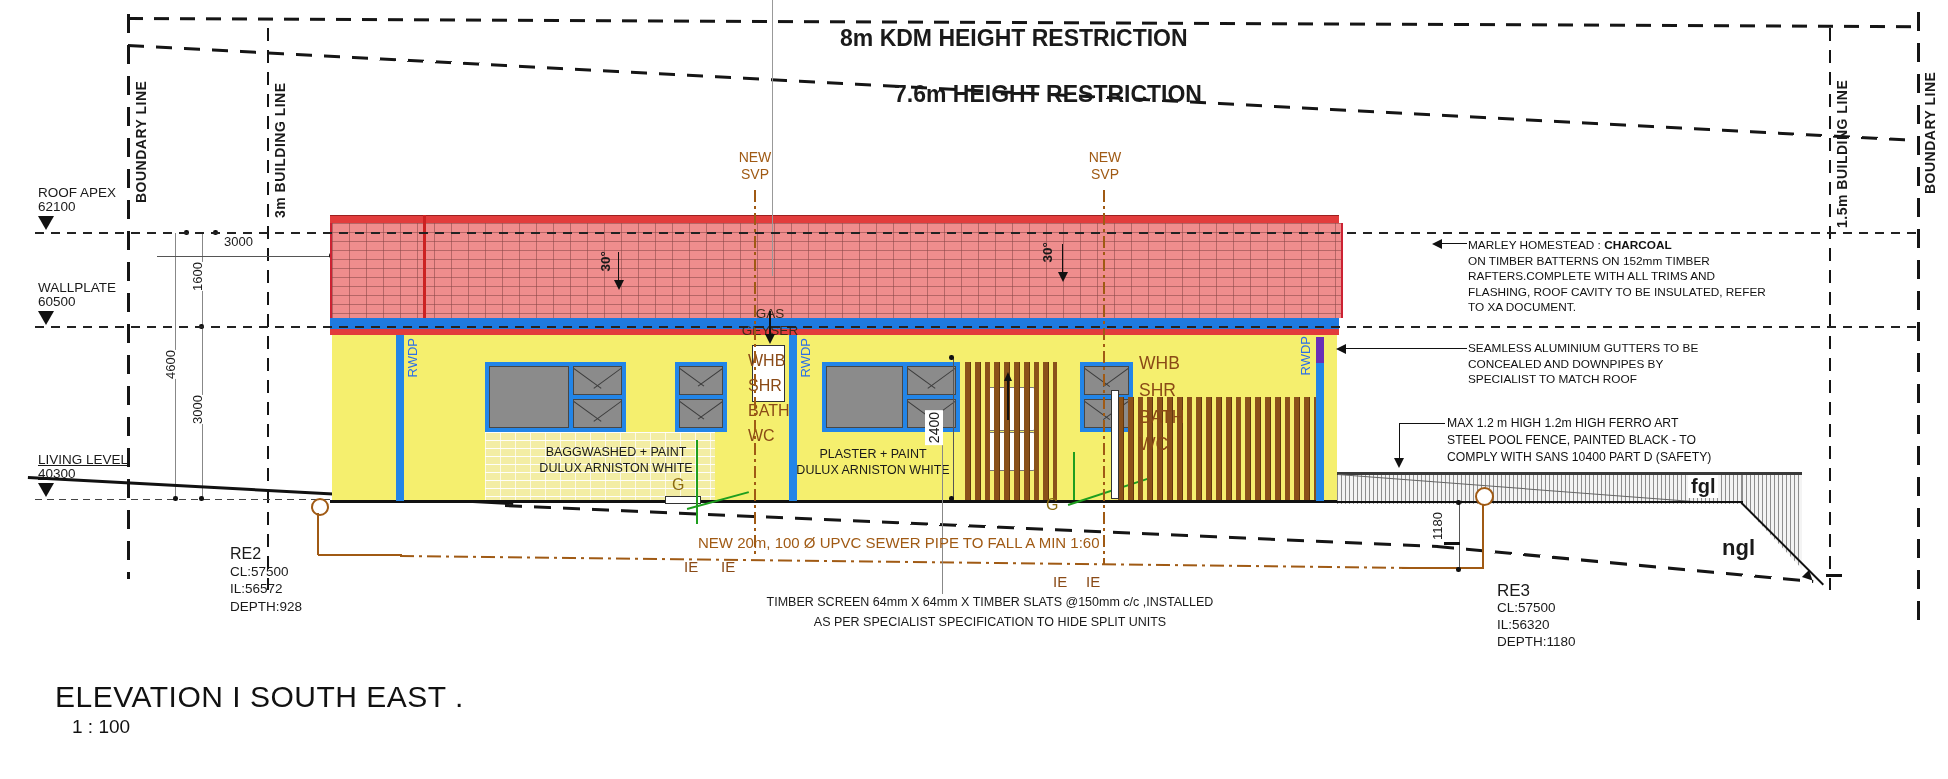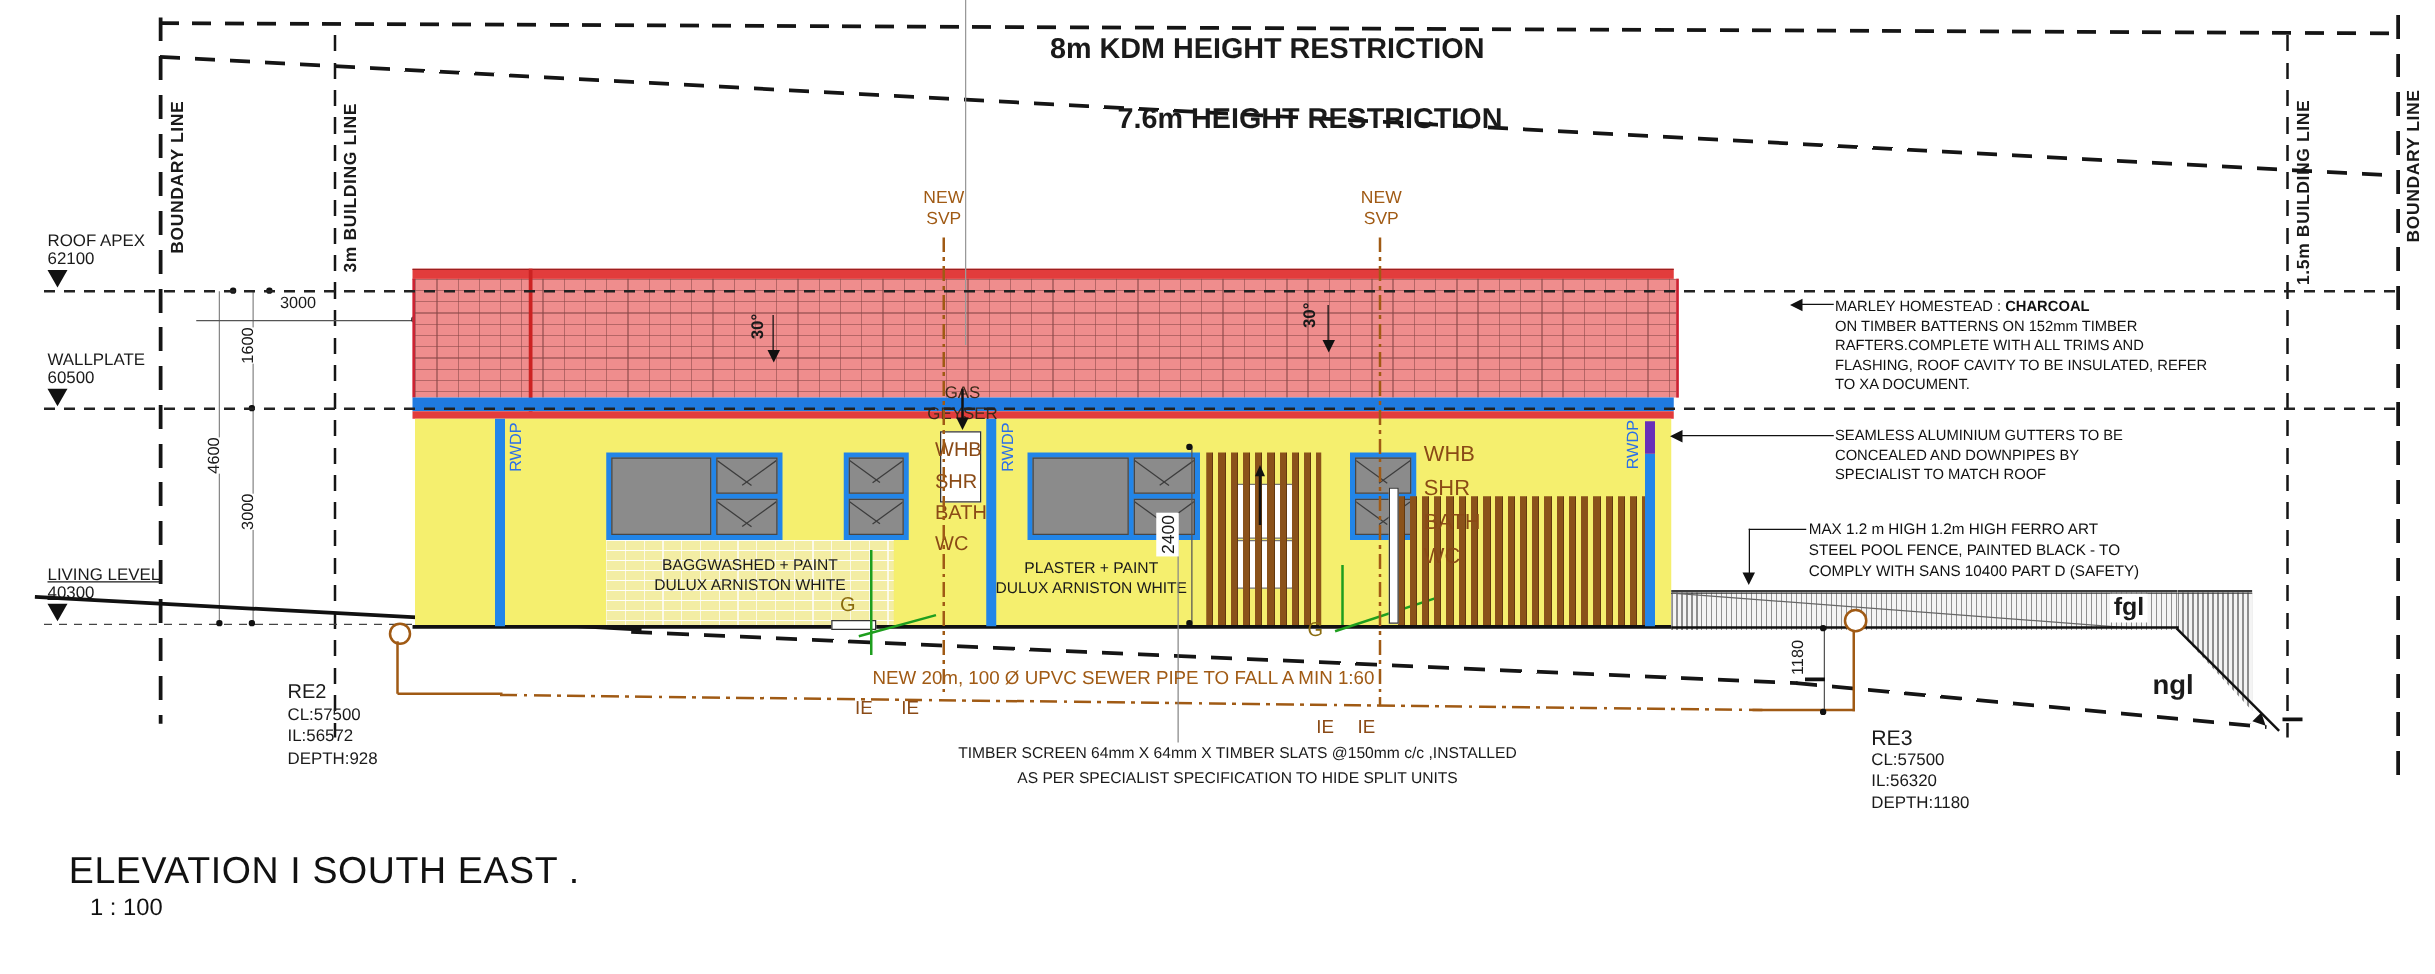--- a/index.html
+++ b/index.html
@@ -125,21 +125,21 @@
 
   <div class="abs" style="left:396px;top:335px;width:8px;height:166px;background:#2285e8;"></div>
   <div class="t v blue" style="left:405px;top:338px;font-size:13px;">RWDP</div>
   <div class="abs" style="left:789px;top:335px;width:8px;height:166px;background:#2285e8;"></div>
   <div class="t v blue" style="left:798px;top:338px;font-size:13px;">RWDP</div>
   <div class="abs" style="left:1316px;top:363px;width:8px;height:138px;background:#2285e8;"></div>
   <div class="abs" style="left:1316px;top:337px;width:8px;height:26px;background:#6a2fb8;"></div>
   <div class="t v blue" style="left:1298px;top:336px;font-size:13px;">RWDP</div>
 
   <div class="abs brick" style="left:485px;top:432px;width:230px;height:68px;"></div>
-  <div class="t" style="left:485px;top:444px;width:230px;text-align:center;font-size:12.5px;line-height:16px;">
+  <div class="t" style="left:485px;top:444px;width:230px;text-align:center;font-size:12.5px;line-height:16px;padding-left:16px;">
     <div>BAGGWASHED + PAINT</div>
     <div>DULUX ARNISTON WHITE</div>
   </div>
   <div class="abs" style="left:665px;top:496px;width:34px;height:6px;background:#fff;border:1px solid #333;"></div>
 
   <div class="t" style="left:773px;top:446px;width:200px;text-align:center;font-size:12.5px;line-height:16px;">
     <div>PLASTER + PAINT</div>
     <div>DULUX ARNISTON WHITE</div>
   </div>
 

